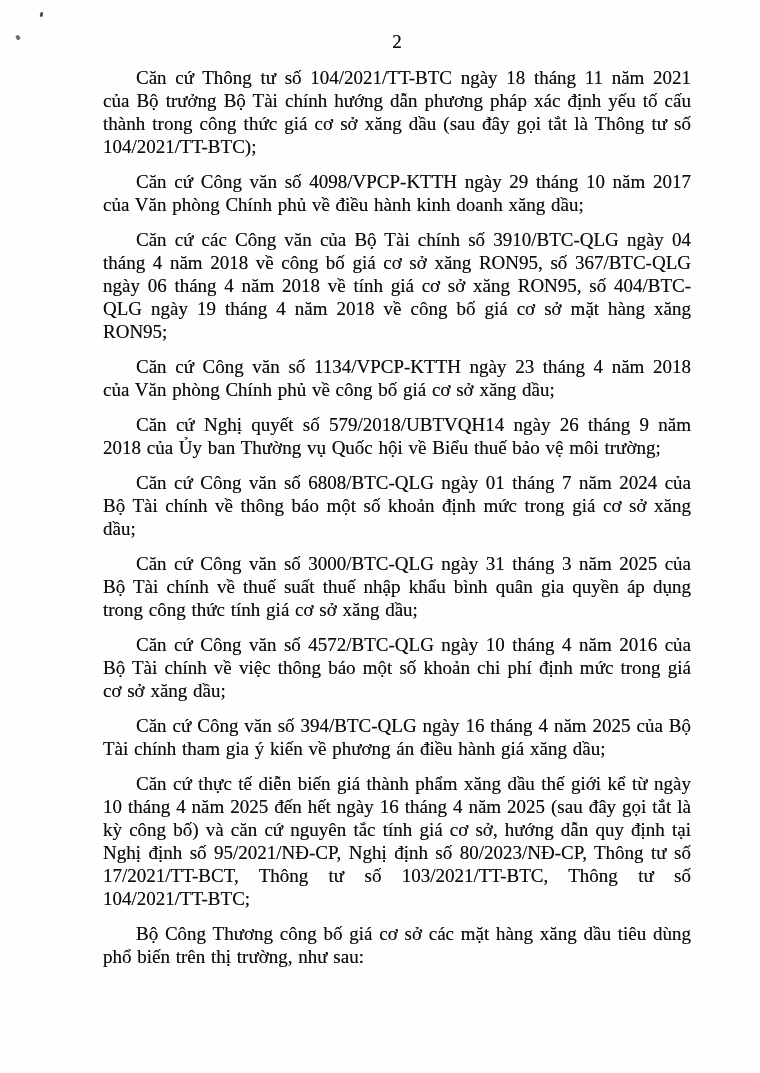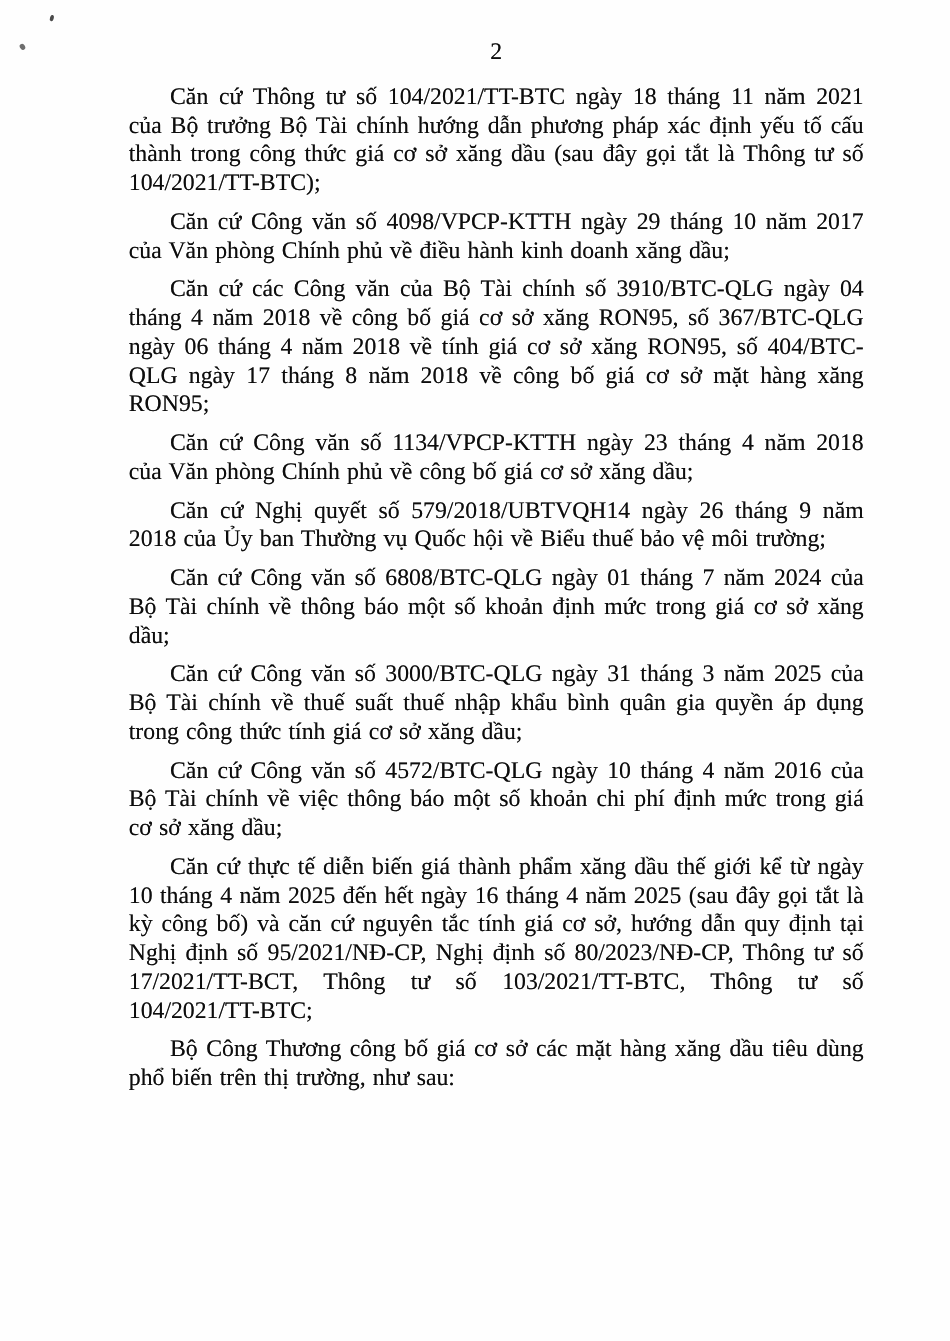--- a/index.html
+++ b/index.html
@@ -39,21 +39,21 @@
     width: 588px;
   }
   .page-number {
     text-align: center;
     font-size: 19px;
     line-height: 23px;
     margin: 0 0 13px 0;
     text-shadow: 0 0 0.5px rgba(0,0,0,0.55);
   }
   .para {
-    margin: 0 0 8px 0;
+    margin: 12px 0 8px 0;
     font-size: 19px;
     line-height: 23px;
     text-align: justify;
     text-indent: 33px;
     word-spacing: 1px;
     text-shadow: 0 0 0.5px rgba(0,0,0,0.55);
   }
   .para:last-child { margin-bottom: 0; }
 </style>
 </head>
@@ -62,23 +62,24 @@
 <div class="page">
 
   <span class="scan-speck s1"></span>
   <span class="scan-speck s2"></span>
 
   <div class="content">
     <div class="page-number">2</div>
 
     <p class="para">Căn cứ Thông tư số 104/2021/TT-BTC ngày 18 tháng 11 năm 2021 của Bộ trưởng Bộ Tài chính hướng dẫn phương pháp xác định yếu tố cấu thành trong công thức giá cơ sở xăng dầu (sau đây gọi tắt là Thông tư số 104/2021/TT-BTC);</p>
     <p class="para">Căn cứ Công văn số 4098/VPCP-KTTH ngày 29 tháng 10 năm 2017 của Văn phòng Chính phủ về điều hành kinh doanh xăng dầu;</p>
-    <p class="para">Căn cứ các Công văn của Bộ Tài chính số 3910/BTC-QLG ngày 04 tháng 4 năm 2018 về công bố giá cơ sở xăng RON95, số 367/BTC-QLG ngày 06 tháng 4 năm 2018 về tính giá cơ sở xăng RON95, số 404/BTC-QLG ngày 17 tháng 8 năm 2018 về công bố giá cơ sở mặt hàng xăng RON95;</p>
+    <p class="para">Căn cứ các Công văn của Bộ Tài chính số 3910/BTC-QLG ngày 04 tháng 4 năm 2018 về công bố giá cơ sở xăng RON95, số 367/BTC-QLG ngày 06 tháng 4 năm 2018 về tính giá cơ sở xăng RON95, số 404/BTC-QLG ngày 19 tháng 4 năm 2018 về công bố giá cơ sở mặt hàng xăng RON95;</p>
     <p class="para">Căn cứ Công văn số 1134/VPCP-KTTH ngày 23 tháng 4 năm 2018 của Văn phòng Chính phủ về công bố giá cơ sở xăng dầu;</p>
     <p class="para">Căn cứ Nghị quyết số 579/2018/UBTVQH14 ngày 26 tháng 9 năm 2018 của Ủy ban Thường vụ Quốc hội về Biểu thuế bảo vệ môi trường;</p>
     <p class="para">Căn cứ Công văn số 6808/BTC-QLG ngày 01 tháng 7 năm 2024 của Bộ Tài chính về thông báo một số khoản định mức trong giá cơ sở xăng dầu;</p>
     <p class="para">Căn cứ Công văn số 3000/BTC-QLG ngày 31 tháng 3 năm 2025 của Bộ Tài chính về thuế suất thuế nhập khẩu bình quân gia quyền áp dụng trong công thức tính giá cơ sở xăng dầu;</p>
     <p class="para">Căn cứ Công văn số 4572/BTC-QLG ngày 10 tháng 4 năm 2016 của Bộ Tài chính về việc thông báo một số khoản chi phí định mức trong giá cơ sở xăng dầu;</p>
+    <p class="para">Căn cứ Công văn số 394/BTC-QLG ngày 16 tháng 4 năm 2025 của Bộ Tài chính tham gia ý kiến về phương án điều hành giá xăng dầu;</p>
     <p class="para">Căn cứ thực tế diễn biến giá thành phẩm xăng dầu thế giới kể từ ngày 10 tháng 4 năm 2025 đến hết ngày 16 tháng 4 năm 2025 (sau đây gọi tắt là kỳ công bố) và căn cứ nguyên tắc tính giá cơ sở, hướng dẫn quy định tại Nghị định số 95/2021/NĐ-CP, Nghị định số 80/2023/NĐ-CP, Thông tư số 17/2021/TT-BCT, Thông tư số 103/2021/TT-BTC, Thông tư số 104/2021/TT-BTC;</p>
     <p class="para">Bộ Công Thương công bố giá cơ sở các mặt hàng xăng dầu tiêu dùng phổ biến trên thị trường, như sau:</p>
   </div>
 
 </div>
 
 </body></html>

